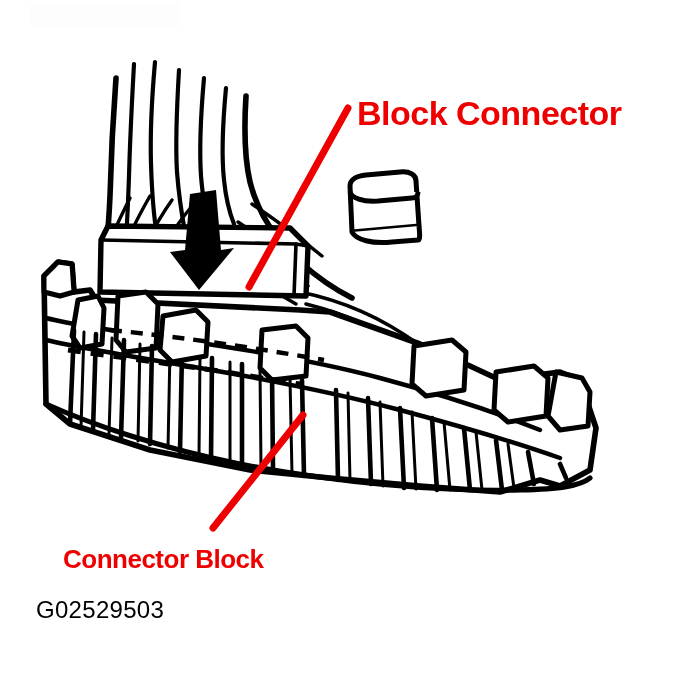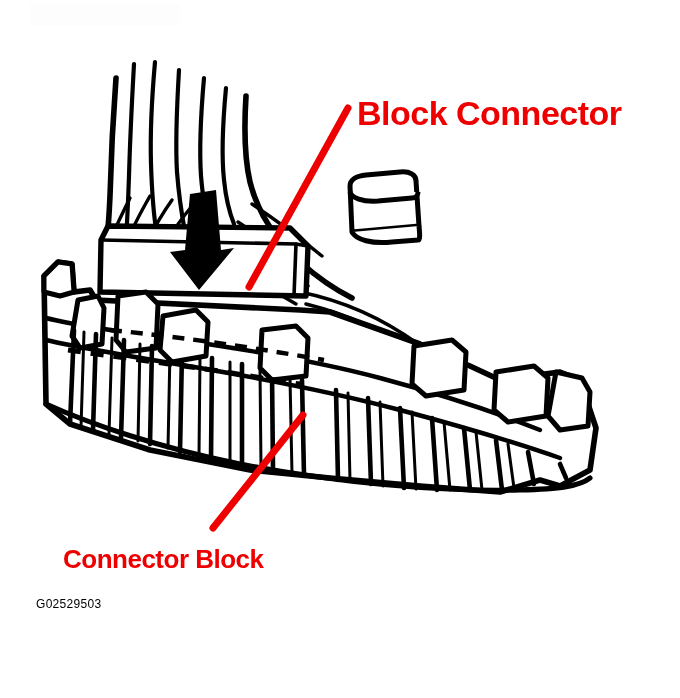--- a/index.html
+++ b/index.html
@@ -42,21 +42,21 @@
   #label-connector-block {
     left: 63px;
     top: 546px;
     font-size: 26px;
   }
   #figure-code {
     position: absolute;
     left: 36px;
     top: 598px;
     font-family: "Liberation Sans", sans-serif;
-    font-size: 12px;
+    font-size: 24px;
     font-weight: normal;
     letter-spacing: 0.3px;
     white-space: nowrap;
     line-height: 1;
     text-align: center;
   }
   #watermark-top {
     position: absolute;
     left: 30px;
     top: 4px;

